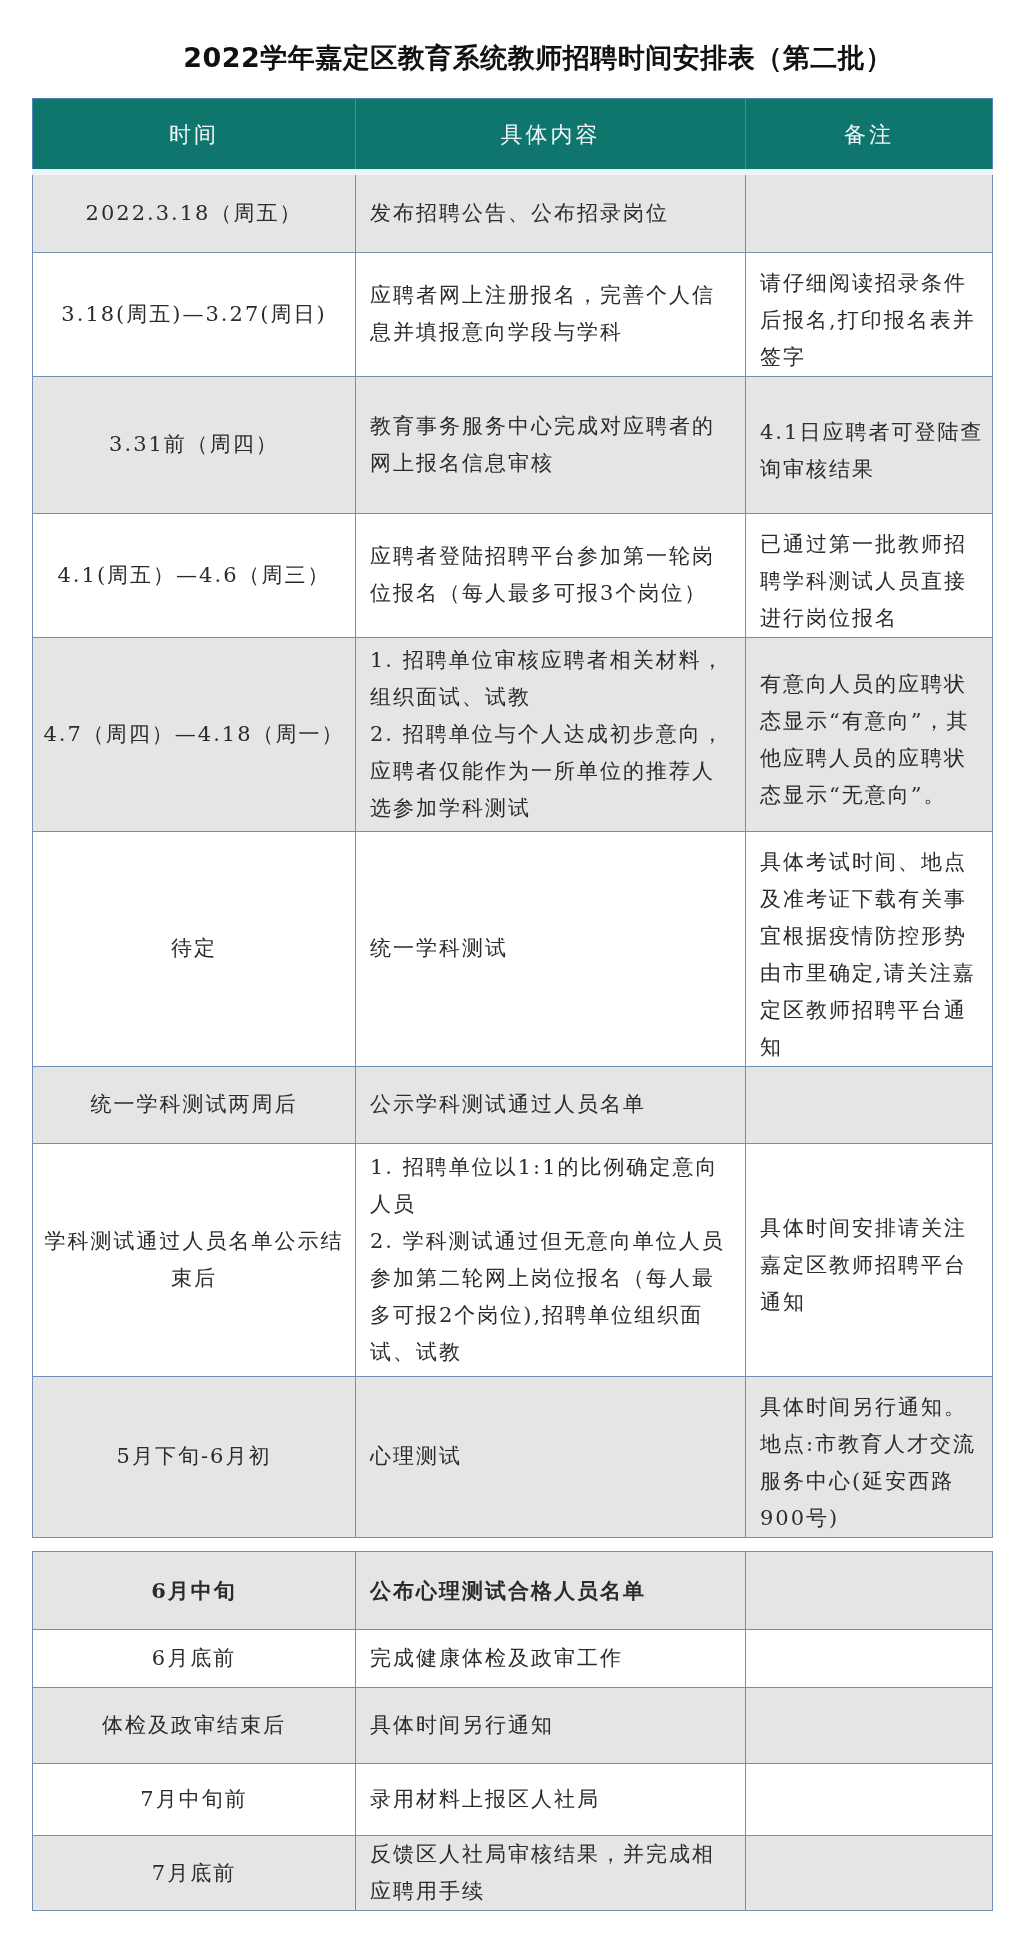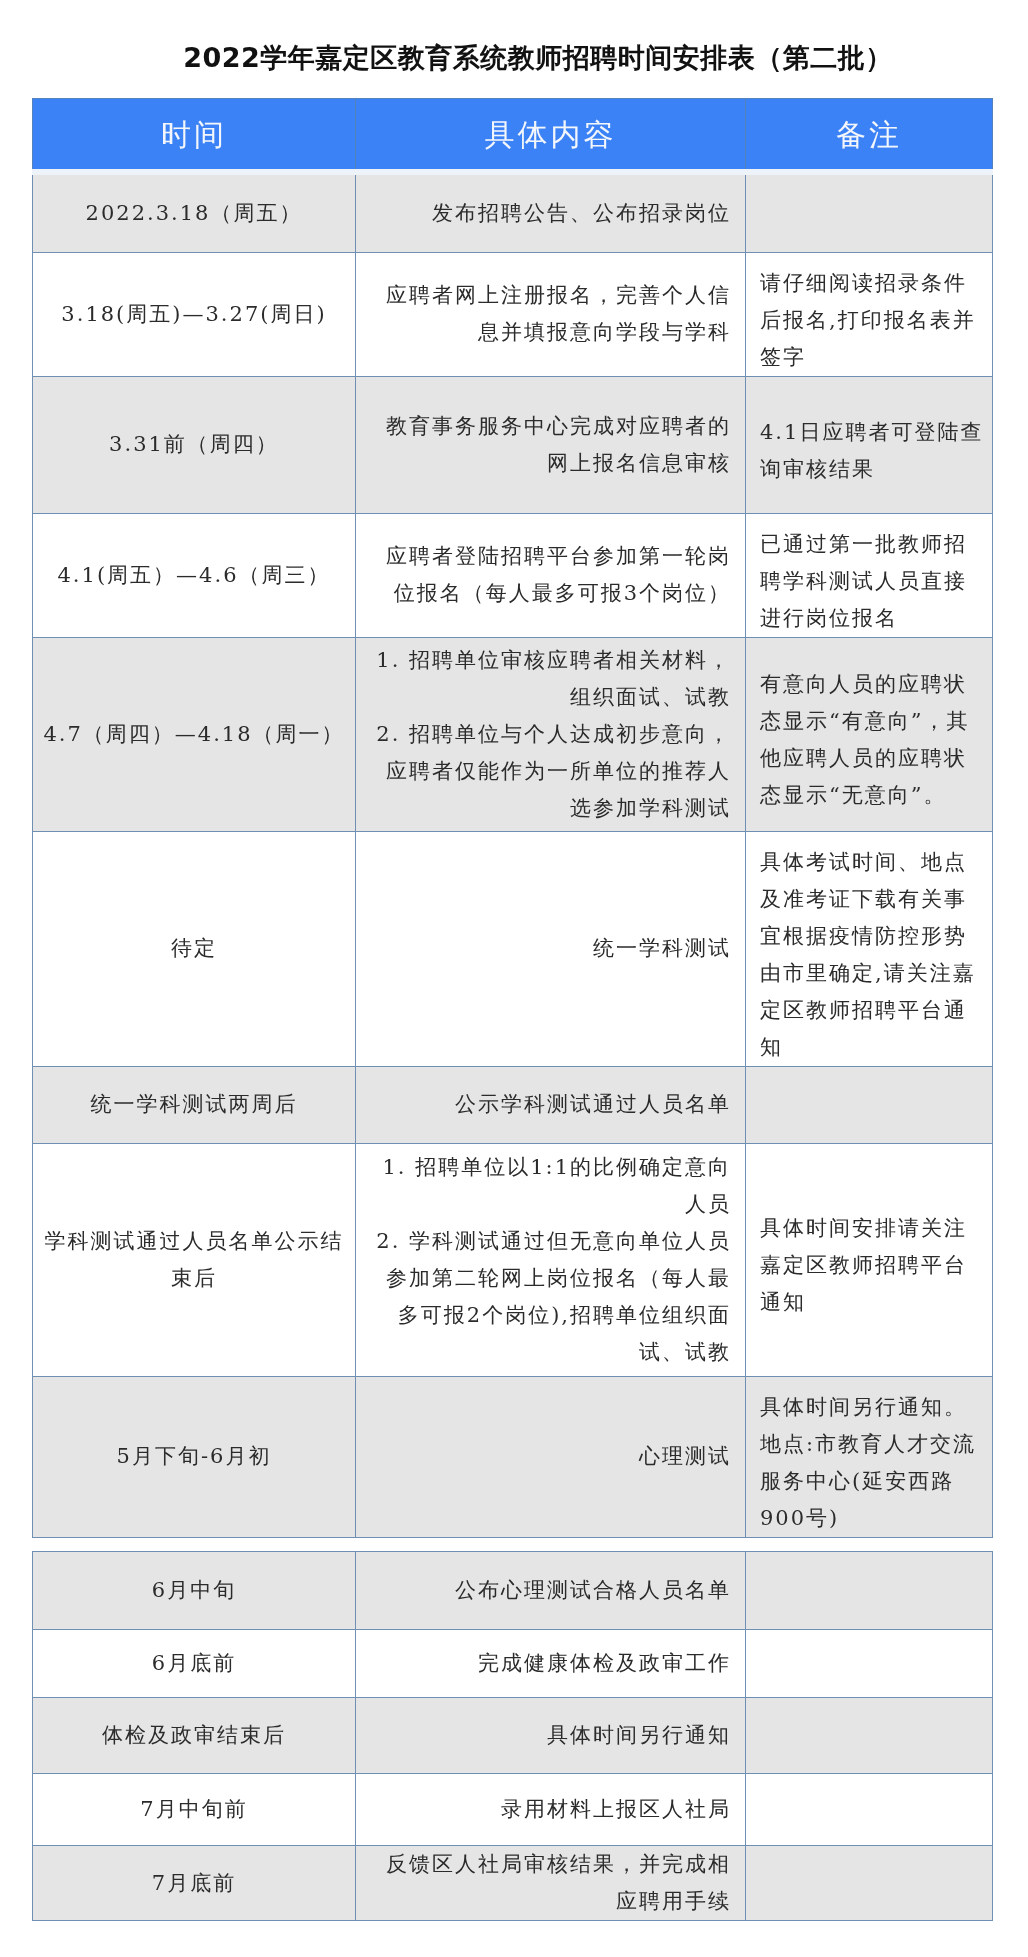--- a/index.html
+++ b/index.html
@@ -4,30 +4,30 @@
 <style>
   html, body { margin: 0; padding: 0; background: #ffffff; }
   body { width: 1028px; height: 1957px; position: relative; overflow: hidden;
          font-family: "DejaVu Serif", "Liberation Serif", serif; color: #2b2b2b; }
   .title { position: absolute; left: 0; top: 40px; width: 1028px; text-align: center;
            font-family: "DejaVu Sans", "Liberation Sans", sans-serif; font-weight: bold;
            font-size: 27px; color: #111; letter-spacing: 0.5px; padding-left: 24px; }
   .tbl { position: absolute; left: 32px; width: 960px; border-collapse: collapse; table-layout: fixed; }
   .tbl td, .tbl th { border: 1.5px solid #6f8fb5; padding: 0; vertical-align: middle; font-size: 21px;
                      line-height: 37px; letter-spacing: 2px; }
-  .head th { background: #3b82f6; color: #f3f6fb; font-weight: normal; height: 70px;
-             font-family: "DejaVu Sans", "Liberation Sans", sans-serif; font-size: 30px; letter-spacing: 3px;
+  .head th { background: #0f766e; color: #f3f6fb; font-weight: normal; height: 70px;
+             font-family: "DejaVu Sans", "Liberation Sans", sans-serif; font-size: 22px; letter-spacing: 3px;
              border-color: #5382bd; border-bottom: 6px solid #eef3fa; }
   .col-time { width: 323px; }
   .col-content { width: 390px; }
   .col-note { width: 247px; }
   tr.b td { background: #e5e5e5; }
   tr.w td { background: #ffffff; }
   td.time { text-align: center; padding: 0 6px; }
-  td.content { text-align: right; padding: 0 14px 0 14px; }
+  td.content { text-align: left; padding: 0 14px 0 14px; }
   td.note { text-align: left; padding: 12px 8px 0 14px; }
   .li { display: block; }
   .tbl2 { top: 1551px; }
 </style>
 </head>
 <body>
 
 <div class="title">2022学年嘉定区教育系统教师招聘时间安排表（第二批）</div>
 
 <table class="tbl" style="top:98px;">
@@ -98,26 +98,26 @@
   </tbody>
 </table>
 
 <table class="tbl tbl2">
   <colgroup>
       <col class="col-time">
       <col class="col-content">
       <col class="col-note">
     </colgroup>
   <tbody>
-    <tr class="b" style="height:78px;">
+    <tr class="b" style="height:78px;font-weight:bold;">
       <td class="time">6月中旬</td>
       <td class="content">公布心理测试合格人员名单</td>
       <td class="note"></td>
     </tr>
-    <tr class="w" style="height:68px;margin-left:38px;">
+    <tr class="w" style="height:58px;margin-left:38px;">
       <td class="time">6月底前</td>
       <td class="content">完成健康体检及政审工作</td>
       <td class="note"></td>
     </tr>
     <tr class="b" style="height:76px;border-radius:17px;">
       <td class="time">体检及政审结束后</td>
       <td class="content">具体时间另行通知</td>
       <td class="note"></td>
     </tr>
     <tr class="w" style="height:72px;">

